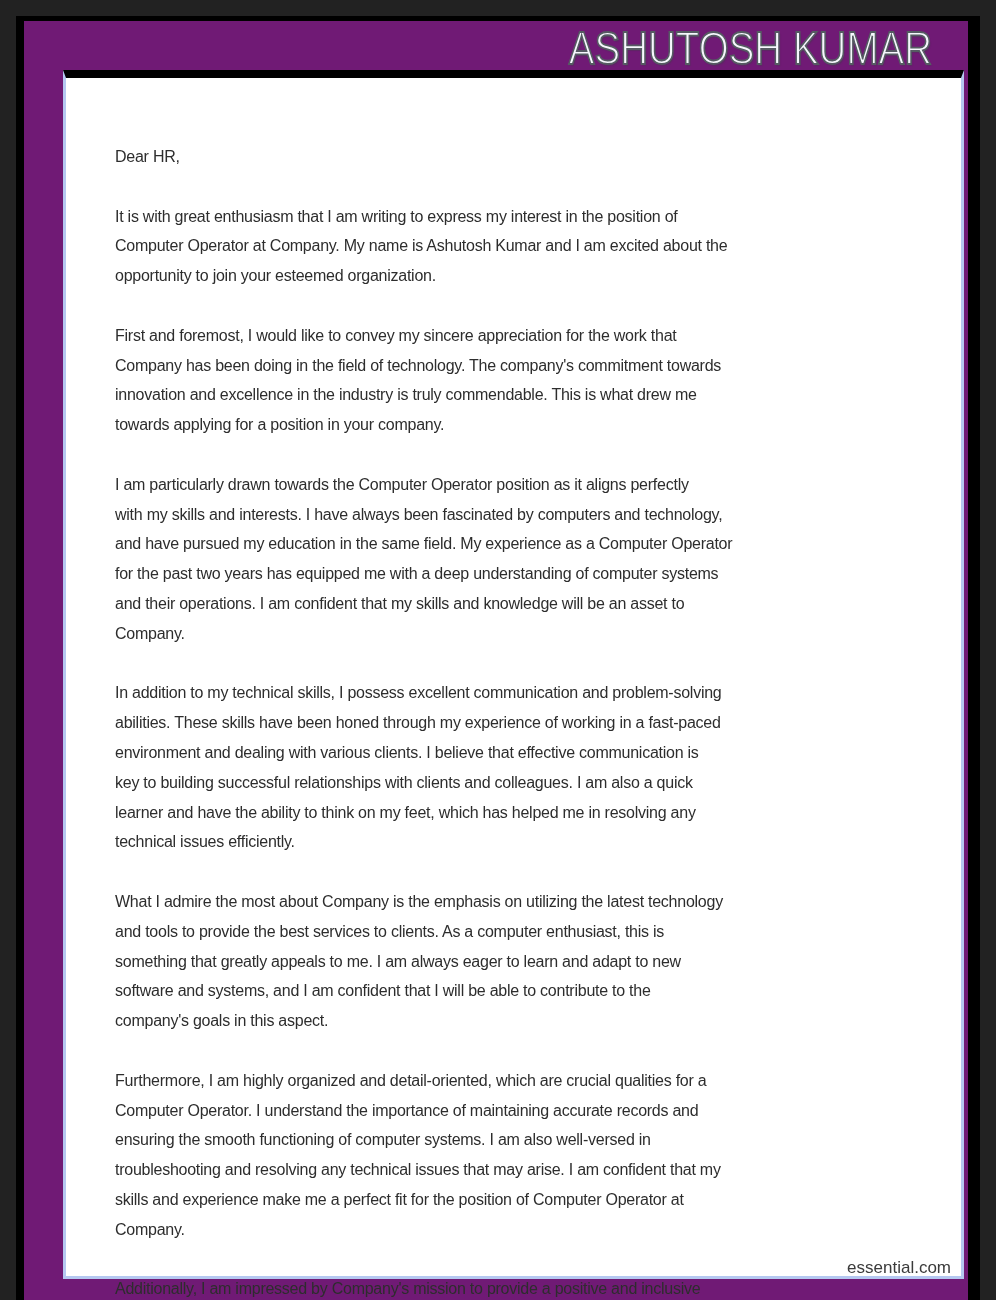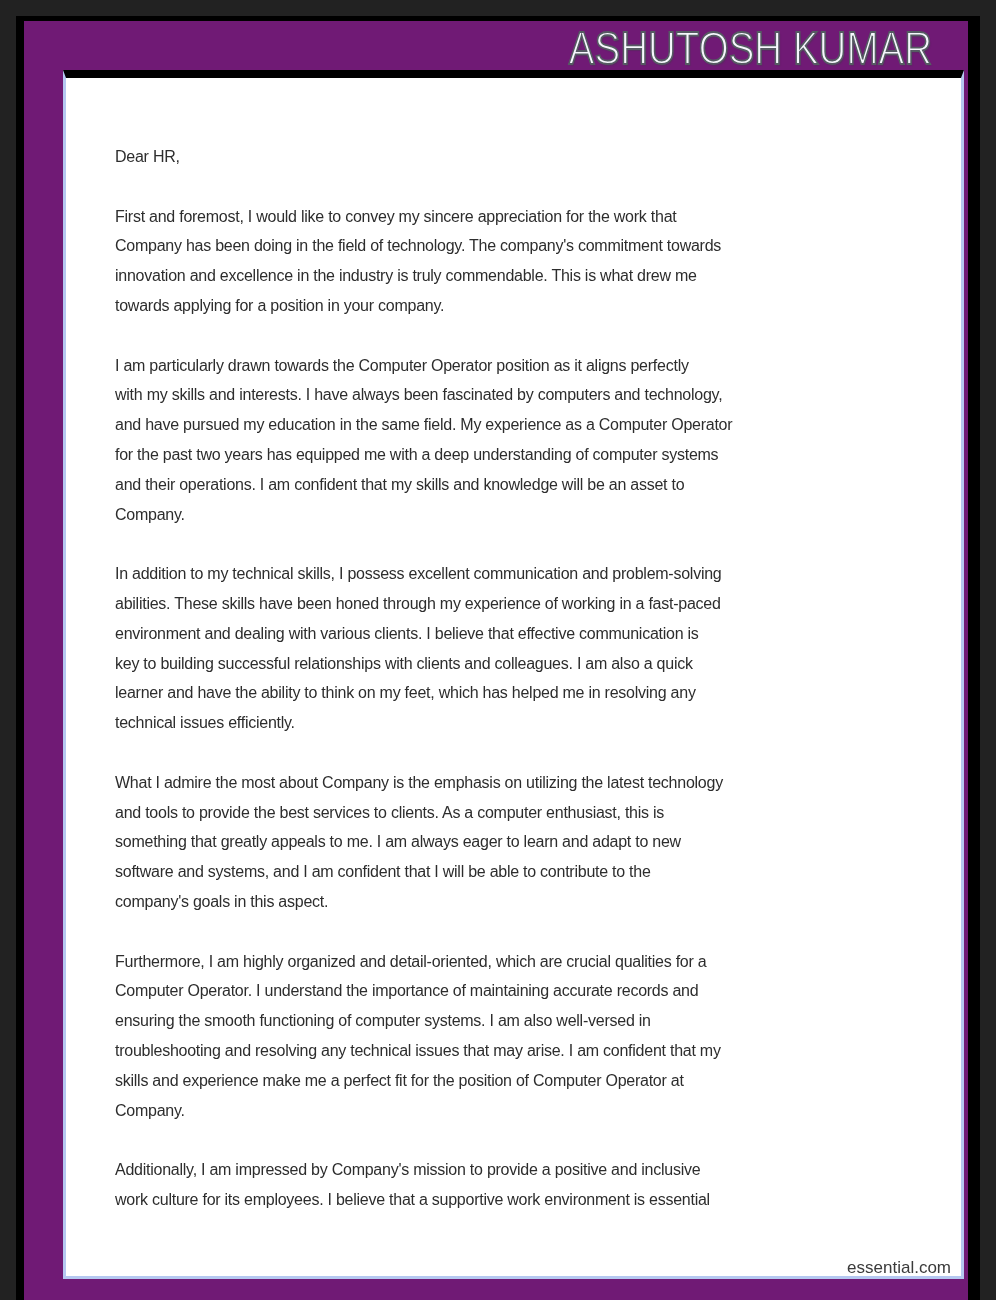--- a/index.html
+++ b/index.html
@@ -81,20 +81,23 @@
 
 <div class="screen">
 
   <div class="header-name">ASHUTOSH KUMAR</div>
 
   <div class="letter-page">
     <div class="letter-content">
 
       <p class="greeting">Dear HR,</p>
 
+      <p>It is with great enthusiasm that I am writing to express my interest in the position of
+Computer Operator at Company. My name is Ashutosh Kumar and I am excited about the
+opportunity to join your esteemed organization.</p>
 
       <p>First and foremost, I would like to convey my sincere appreciation for the work that
 Company has been doing in the field of technology. The company's commitment towards
 innovation and excellence in the industry is truly commendable. This is what drew me
 towards applying for a position in your company.</p>
 
       <p>I am particularly drawn towards the Computer Operator position as it aligns perfectly
 with my skills and interests. I have always been fascinated by computers and technology,
 and have pursued my education in the same field. My experience as a Computer Operator
 for the past two years has equipped me with a deep understanding of computer systems

